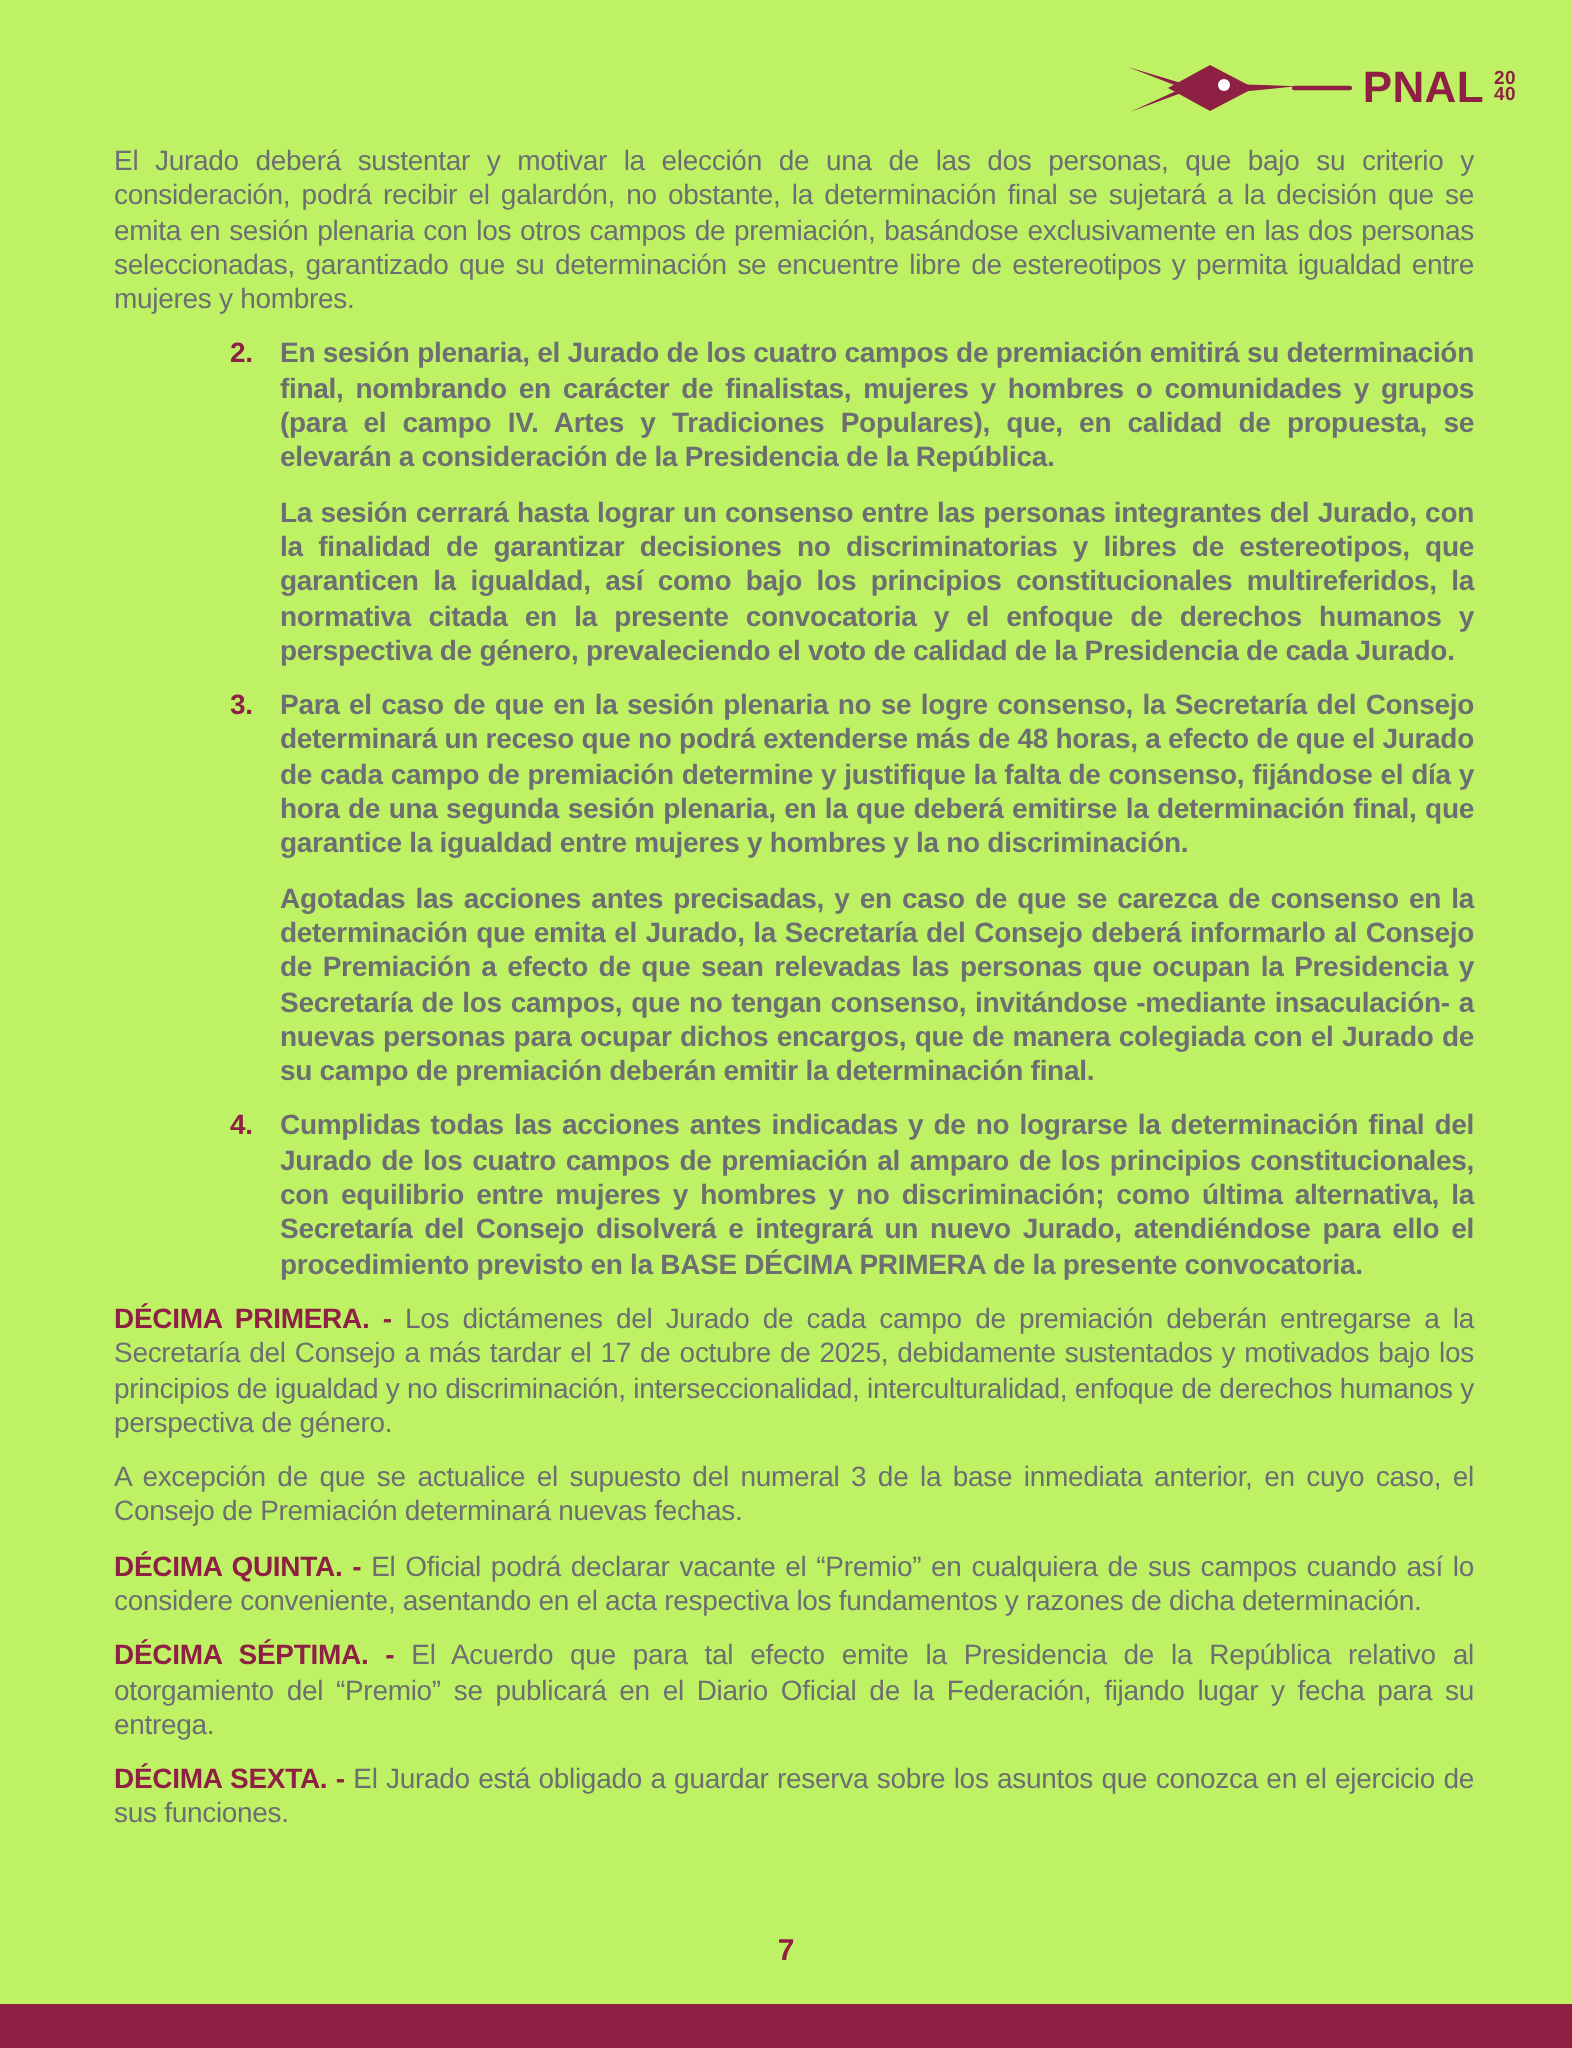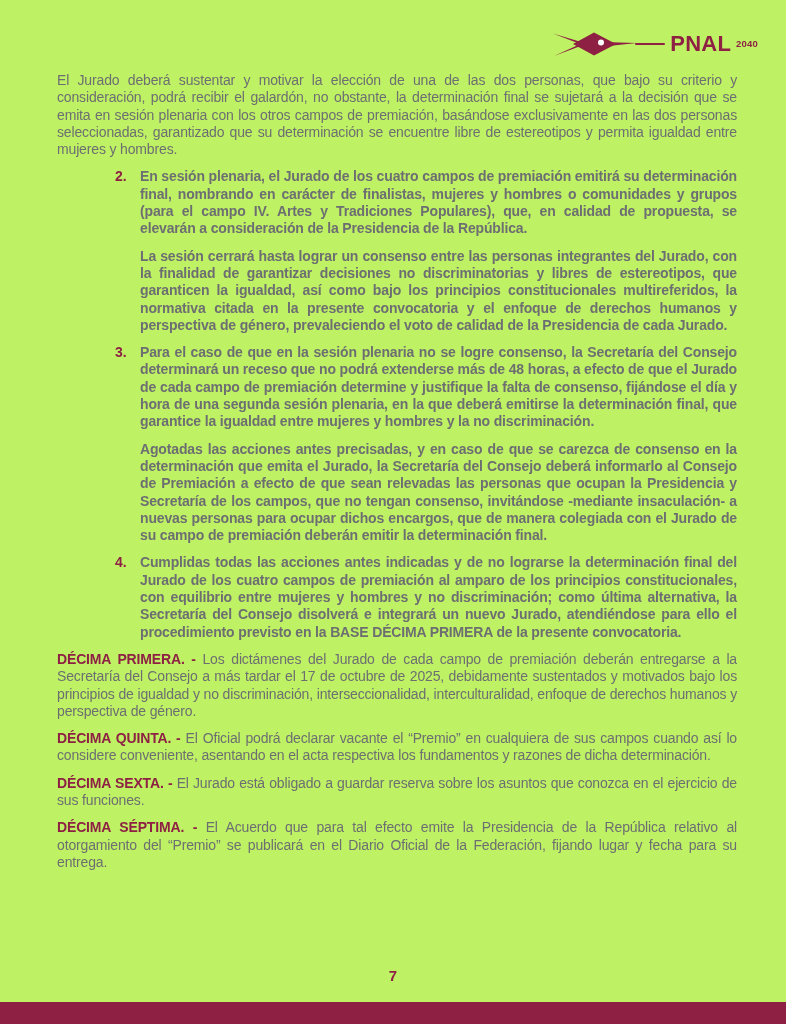--- a/index.html
+++ b/index.html
@@ -17,21 +17,21 @@
     padding:28px 28px 0 0;
     height:32px;
   }
   .logo{display:flex;align-items:center;gap:5px;}
   .logo svg{display:block;}
   .logo-wordmark{
     font-size:22px;font-weight:800;letter-spacing:0.2px;
     color:#8E2044;line-height:30px;
   }
   .logo-year{
-    display:flex;flex-direction:row;justify-content:center;
+    display:flex;flex-direction:column;justify-content:center;
     font-size:9.5px;font-weight:800;line-height:8.5px;
     color:#8E2044;letter-spacing:0.2px;
   }
   
   .content{
     padding:12px 49px 0 57px;
     color:#6D6E71;
     font-size:14px;
     letter-spacing:-0.15px;
     line-height:17.3px;
@@ -105,31 +105,32 @@
       <span class="num">4.</span>
       <div class="num-body">
         <p>Cumplidas todas las acciones antes indicadas y de no lograrse la determinación final del Jurado de los cuatro campos de premiación al amparo de los principios constitucionales, con equilibrio entre mujeres y hombres y no discriminación; como última alternativa, la Secretaría del Consejo disolverá e integrará un nuevo Jurado, atendiéndose para ello el procedimiento previsto en la BASE DÉCIMA PRIMERA de la presente convocatoria.</p>
       </div>
     </div>
 
     <p>
       <span class="sec-head">DÉCIMA PRIMERA. -</span><span>Los dictámenes del Jurado de cada campo de premiación deberán entregarse a la Secretaría del Consejo a más tardar el 17 de octubre de 2025, debidamente sustentados y motivados bajo los principios de igualdad y no discriminación, interseccionalidad, interculturalidad, enfoque de derechos humanos y perspectiva de género.</span>
     </p>
 
+    <p>A excepción de que se actualice el supuesto del numeral 3 de la base inmediata anterior, en cuyo caso, el Consejo de Premiación determinará nuevas fechas.</p>
 
     <p>
       <span class="sec-head">DÉCIMA QUINTA. -</span><span>El Oficial podrá declarar vacante el “Premio” en cualquiera de sus campos cuando así lo considere conveniente, asentando en el acta respectiva los fundamentos y razones de dicha determinación.</span>
     </p>
 
     <p>
-      <span class="sec-head">DÉCIMA SEXTA. -</span><span>El Jurado está obligado a guardar reserva sobre los asuntos que conozca en el ejercicio de sus funciones.</span>
+      <span class="sec-head">DÉCIMA SÉPTIMA. -</span><span>El Acuerdo que para tal efecto emite la Presidencia de la República relativo al otorgamiento del “Premio” se publicará en el Diario Oficial de la Federación, fijando lugar y fecha para su entrega.</span>
     </p>
 
     <p>
-      <span class="sec-head">DÉCIMA SÉPTIMA. -</span><span>El Acuerdo que para tal efecto emite la Presidencia de la República relativo al otorgamiento del “Premio” se publicará en el Diario Oficial de la Federación, fijando lugar y fecha para su entrega.</span>
+      <span class="sec-head">DÉCIMA SEXTA. -</span><span>El Jurado está obligado a guardar reserva sobre los asuntos que conozca en el ejercicio de sus funciones.</span>
     </p>
 
   </div>
 
   <div class="page-number">7</div>
   <div class="bottom-band"></div>
 
 </div>
 
 </body></html>

